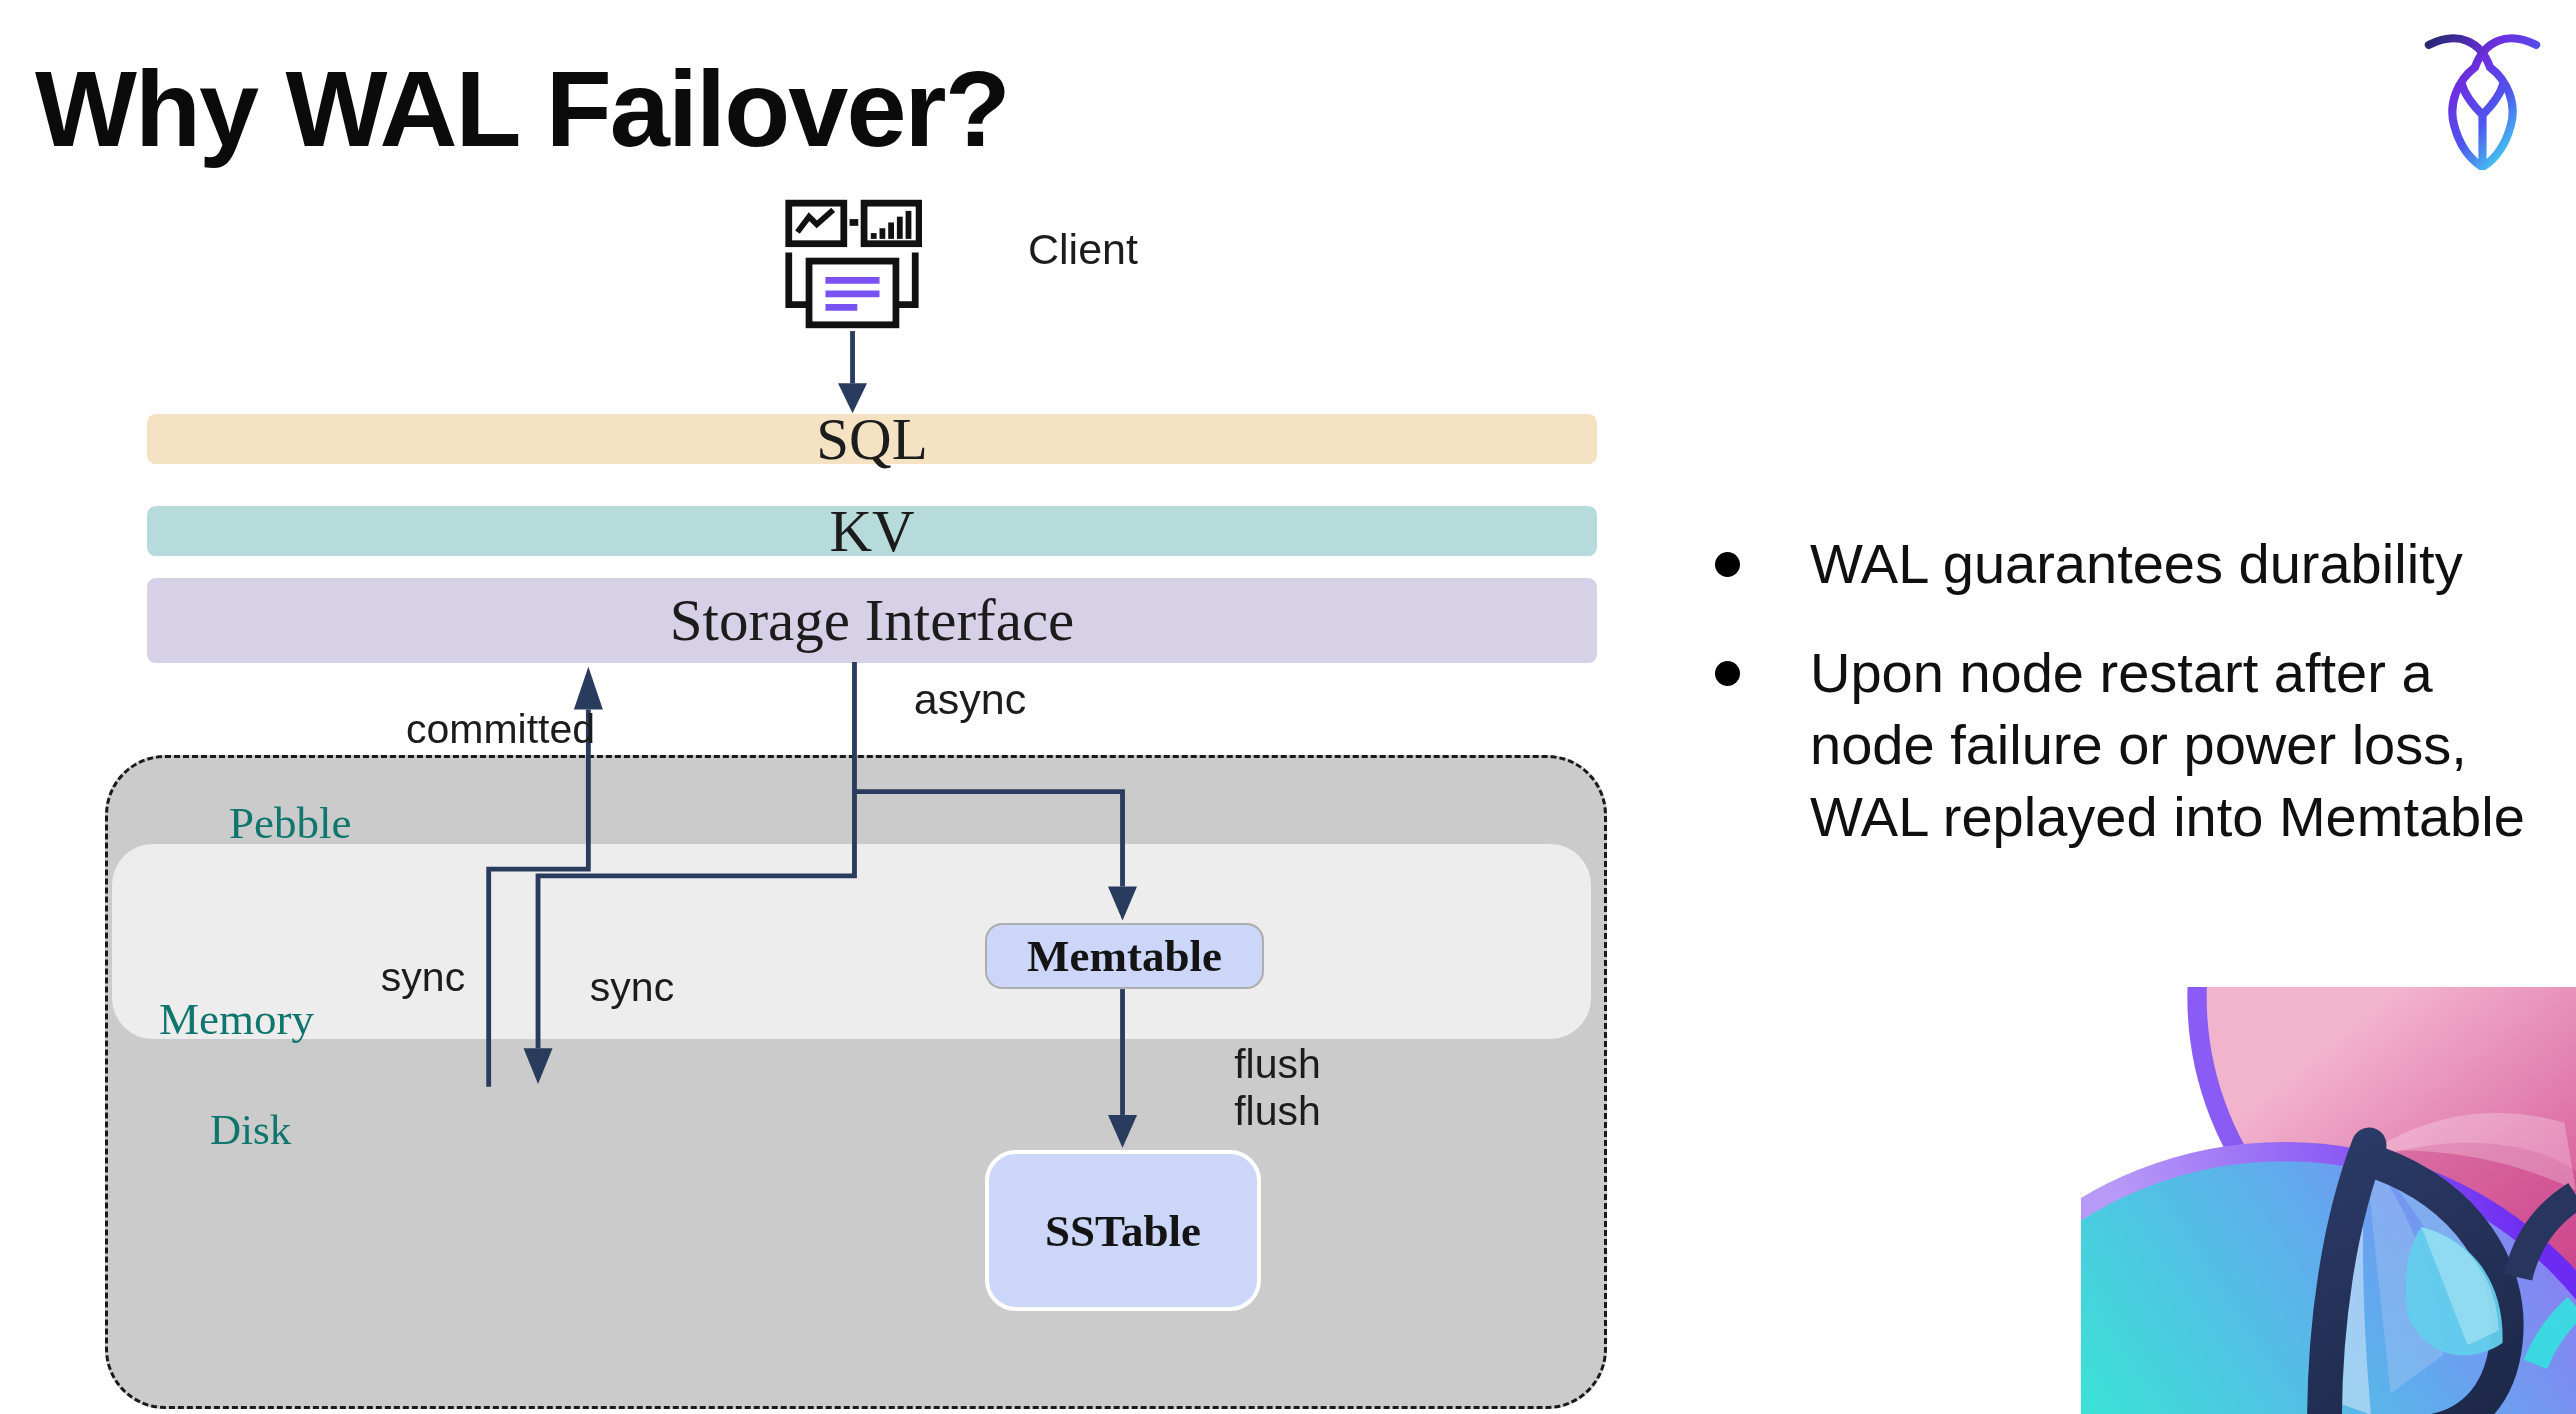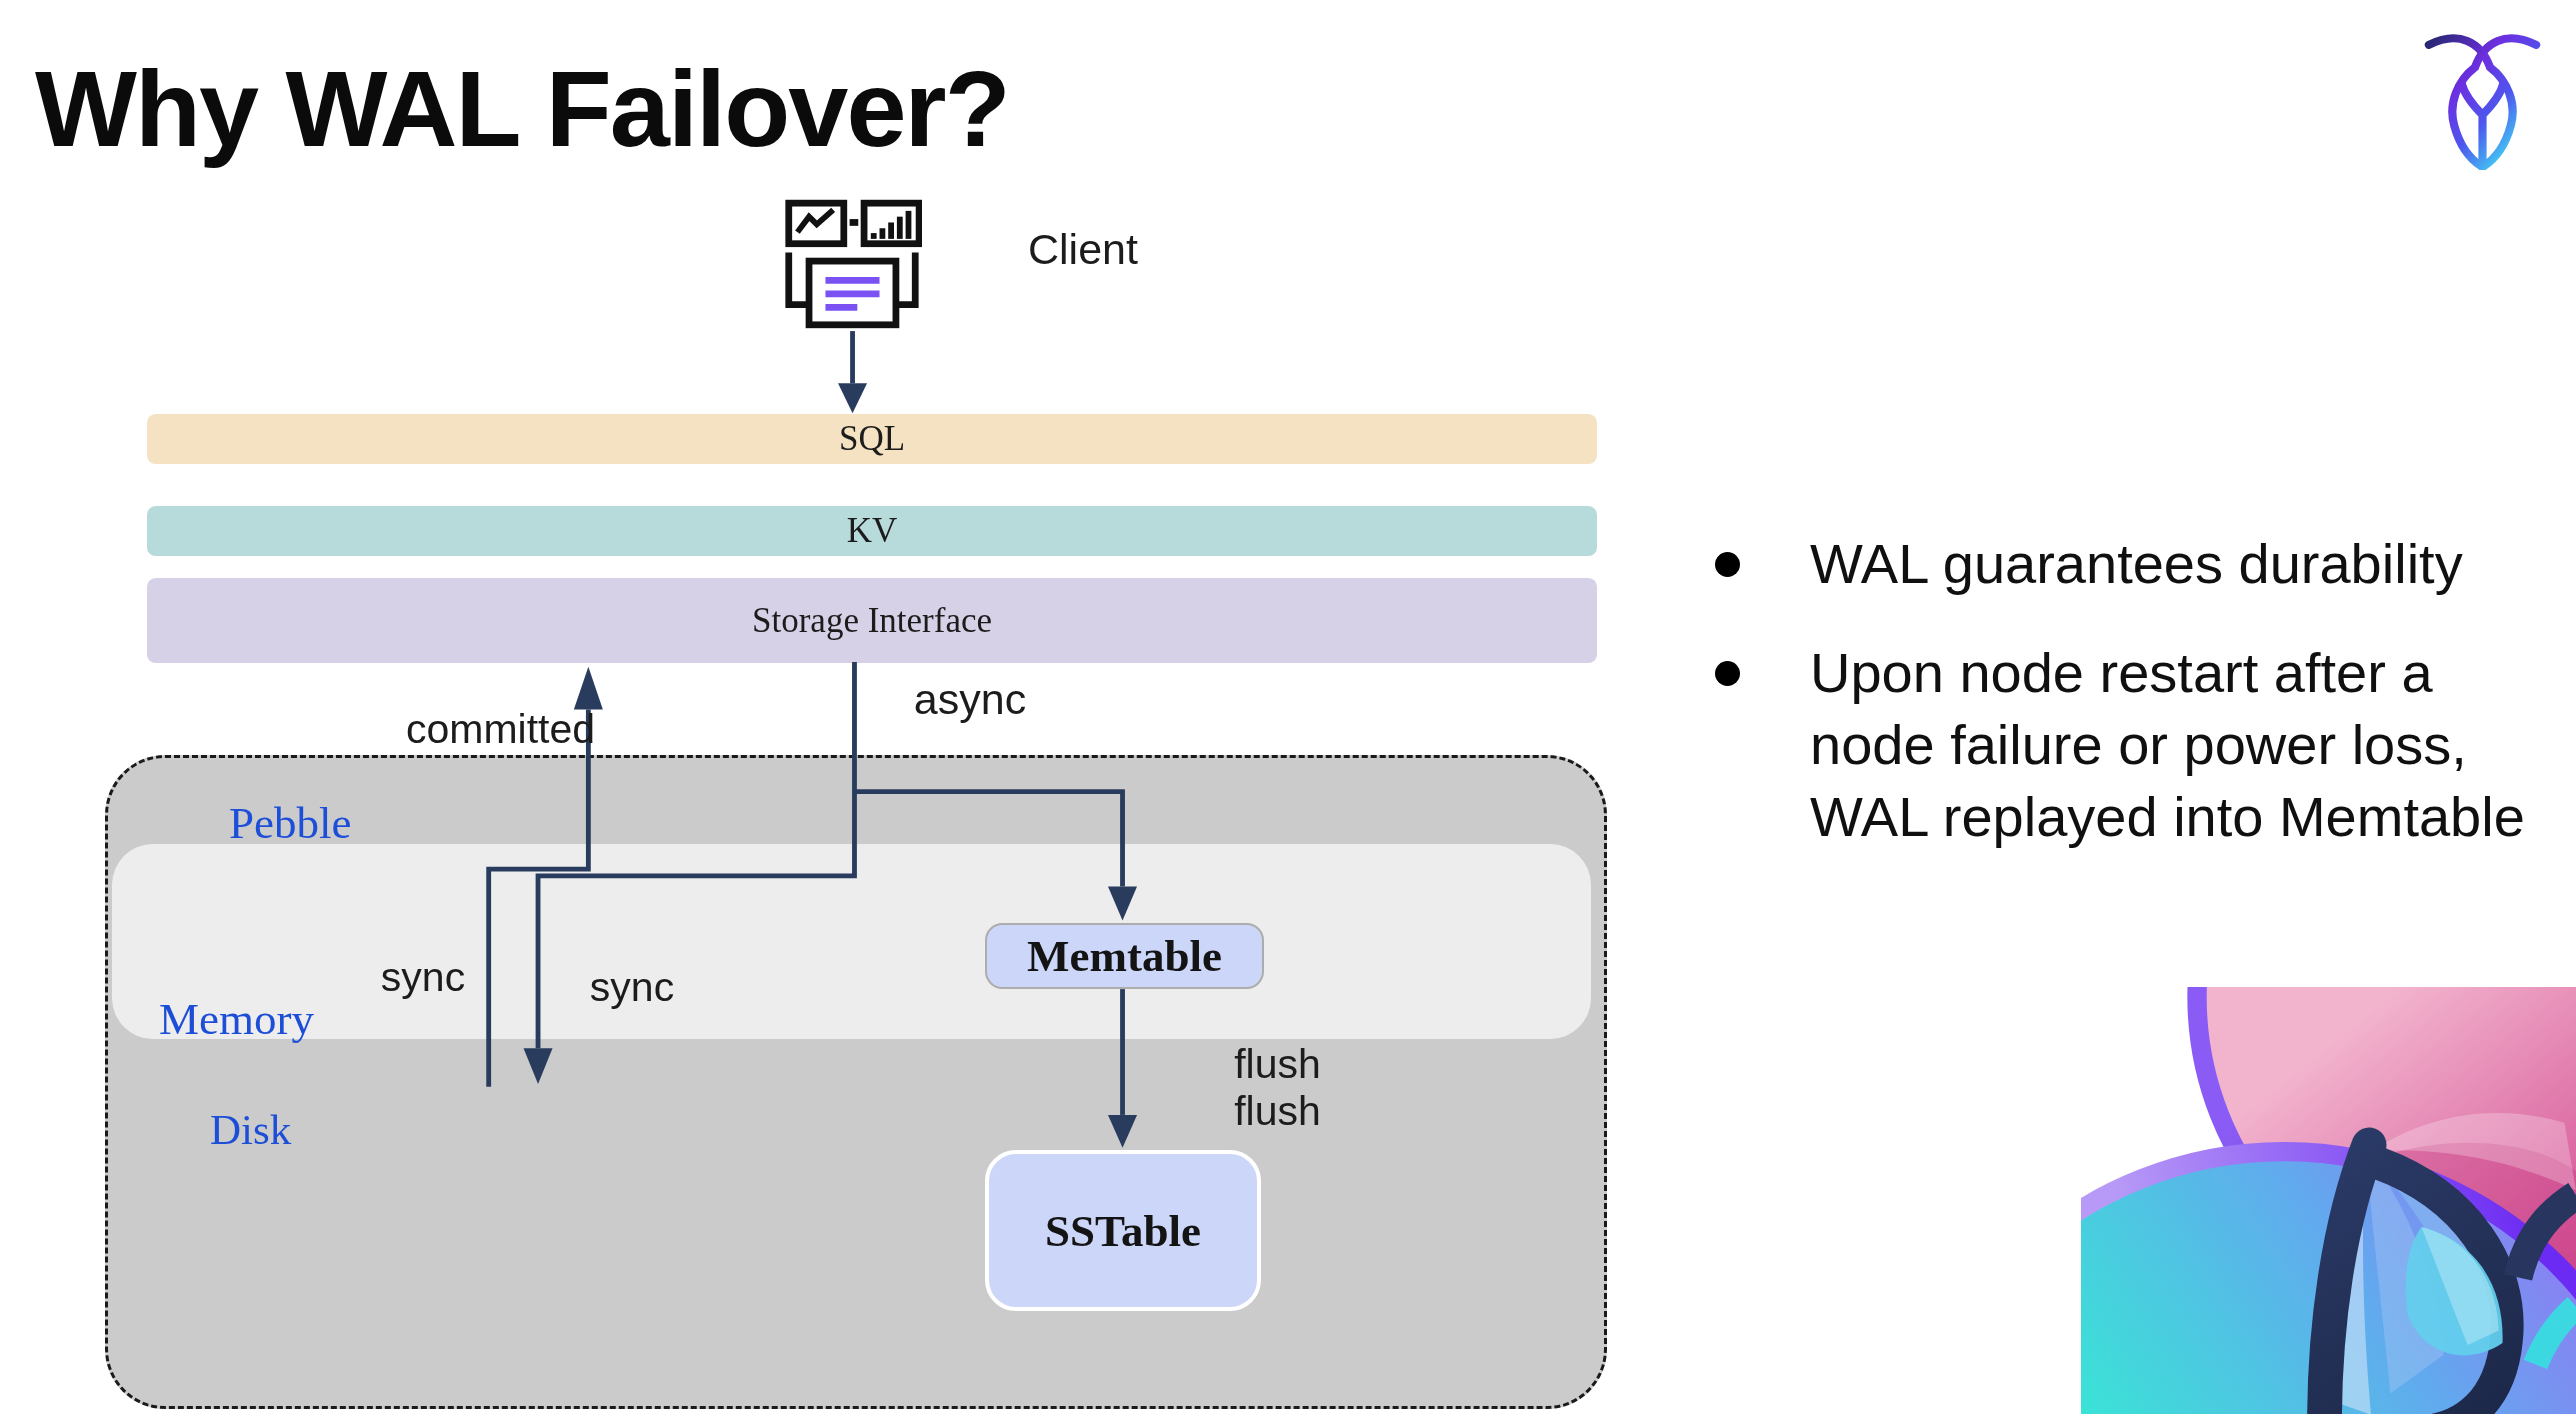--- a/index.html
+++ b/index.html
@@ -9,34 +9,34 @@
   }
   .abs{position:absolute;}
   
   .title{
     left:35px;top:46px;font-size:108px;font-weight:900;letter-spacing:-1.9px;color:#0b0b0b;
     font-family:"Liberation Sans",sans-serif;
   }
   
   .bar{
     left:147px;width:1450px;border-radius:8.7px;display:flex;align-items:center;justify-content:center;
-    font-family:"Liberation Serif",serif;font-size:35px;color:#1c1c1c;
+    font-family:"Liberation Serif",serif;font-size:59px;color:#1c1c1c;
   }
   .bar.sql{top:414px;height:50px;background:var(--sql-bar,#f5e2c2);}
   .bar.kv{top:506px;height:50px;background:var(--kv-bar,#b7dadb);}
   .bar.storage{top:578px;height:85px;background:var(--storage-bar,#d6d1e6);}
   
   .pebble{
     left:105px;top:755px;width:1502px;height:654px;border:3.9px dashed var(--dash-border,#1a1a1a);
     border-radius:60px;background:var(--pebble-fill,#cbcbcb);box-sizing:border-box;
   }
   .memband{
     left:112px;top:844px;width:1479px;height:195px;border-radius:41px;background:var(--memory-fill,#ededed);
   }
-  .slabel{font-family:"Liberation Serif",serif;color:#1d4ed8;}
+  .slabel{font-family:"Liberation Serif",serif;color:#0f766e;}
   .alabel{font-family:"Liberation Sans",sans-serif;color:#1c1c1c;}
   .lab-pebble{left:229px;top:797px;font-size:45px;}
   .lab-memory{left:159px;top:993px;font-size:45px;}
   .lab-disk{left:210px;top:1105px;font-size:43px;}
   .lab-client{left:1028px;top:225px;font-size:43px;}
   .lab-committed{left:406px;top:706px;width:189px;text-align:right;font-size:41px;}
   .lab-commit{left:900px;top:675px;width:140px;text-align:center;font-size:43px;}
   .lab-sync1{left:369px;top:954px;width:108px;text-align:center;font-size:41px;}
   .lab-sync2{left:578px;top:964px;width:108px;text-align:center;font-size:41px;}
   .lab-async{left:1188px;top:1041px;width:179px;text-align:center;font-size:41px;}

